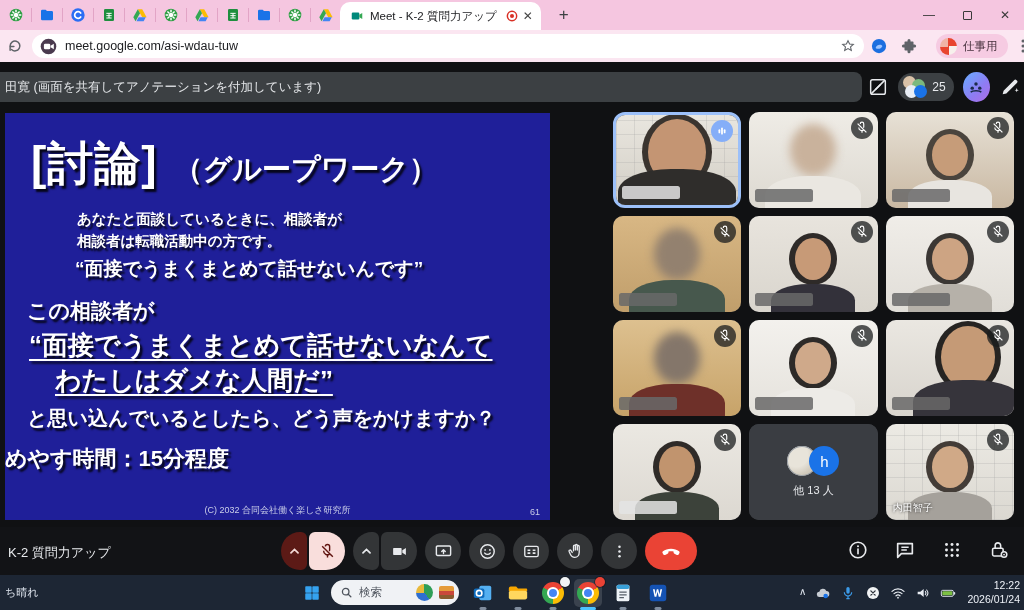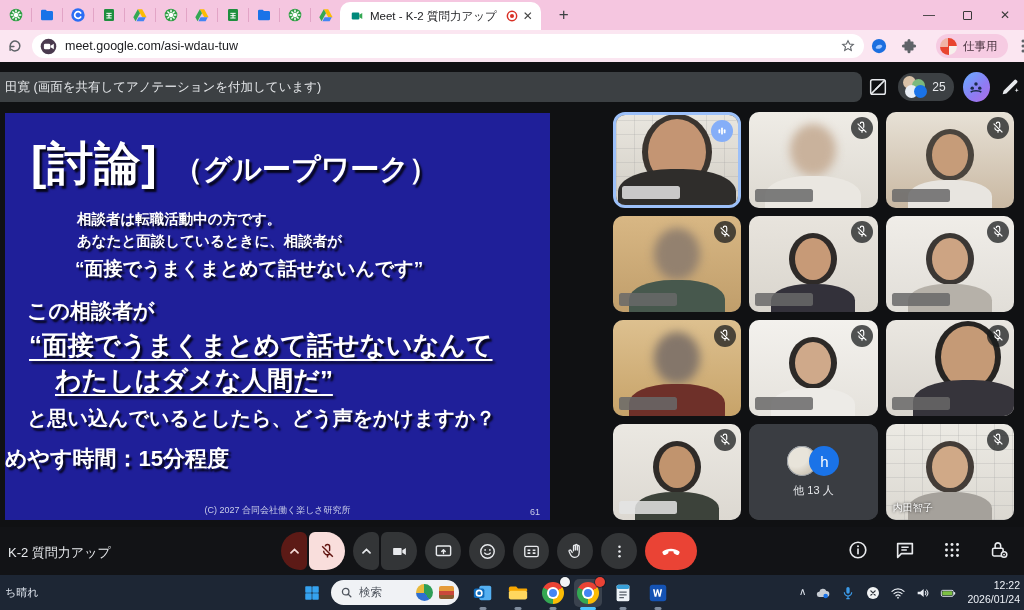--- a/index.html
+++ b/index.html
@@ -339,32 +339,32 @@
           </svg>
         </span>
     </div>
 
     <div class="slide">
       <div class="sl-title">
         <span class="sl-bracket sl-sh">[討論]</span>
         <span class="sl-paren sl-sh">（グループワーク）</span>
       </div>
       <div class="sl-para sl-sh">
+        <div>あなたと面談しているときに、相談者が</div>
         <div>相談者は転職活動中の方です。</div>
-        <div>あなたと面談しているときに、相談者が</div>
       </div>
       <div><span class="sl-q1 sl-sh">“面接でうまくまとめて話せないんです”</span></div>
       <div class="sl-p4 sl-sh">この相談者が</div>
       <div class="sl-q2 sl-sh">
         <span>“面接でうまくまとめて話せないなんて</span><br>
         <span class="ind">わたしはダメな人間だ”</span>
       </div>
       <div class="sl-p5 sl-sh">と思い込んでいるとしたら、どう声をかけますか？</div>
       <div class="sl-time sl-sh">めやす時間：15分程度</div>
-      <div class="sl-foot">(C) 2027 合同会社働く楽しさ研究所</div>
+      <div class="sl-foot">(C) 2032 合同会社働く楽しさ研究所</div>
       <div class="sl-page">61</div>
     </div>
 
     <div class="grid" id="grid">
         <div class="tile active">
           <div class="t-bg" style="background: linear-gradient(rgb(233, 230, 223) 0%, rgb(210, 206, 197) 100%);"></div>
           <div class="mapbg"></div>
           <div class="person">
             <div class="" style="position: absolute; inset: 0px;">
               <div class="hair" style="width: 70px; height: 76px; left: calc(50% - 35px); top: -1px; background: rgb(58, 52, 47);"></div>

